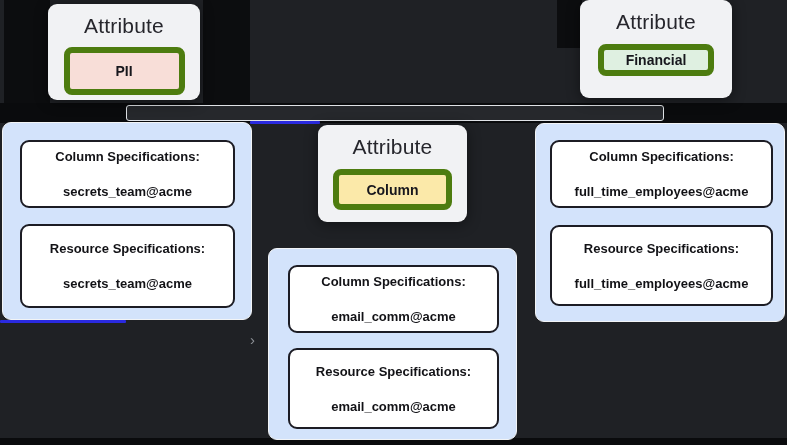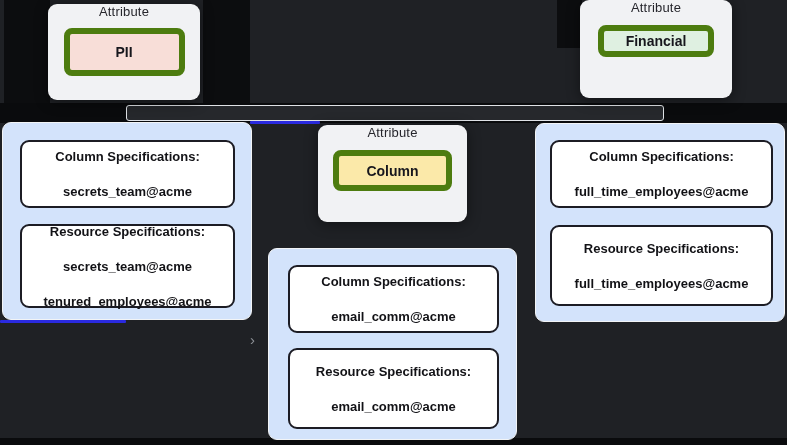--- a/index.html
+++ b/index.html
@@ -18,21 +18,21 @@
     box-sizing:border-box;
   }
   .blue-seg{background:#2a2ae0;height:3px;border-radius:1px;}
   
   .attr-node{
     background:#f1f2f4;border-radius:9px;box-sizing:border-box;
     box-shadow:0 2px 14px rgba(0,0,0,.45);
     display:flex;flex-direction:column;align-items:center;
   }
   .attr-title{
-    font-size:13px;color:#26262c;letter-spacing:.2px;
+    margin-top:10px;font-size:21px;color:#26262c;letter-spacing:.2px;
   }
   .attr-pill{
     border:6px solid #4d7c0f;border-radius:8px;box-sizing:border-box;
     display:flex;align-items:center;justify-content:center;
     font-weight:bold;font-size:14px;color:#17171d;
   }
   
   .spec-card{
     background:#d3e3fb;border:1.5px solid #f2f4f6;border-radius:9px;
     box-sizing:border-box;
@@ -81,21 +81,20 @@
   </div>
 
   <div class="abs spec-card" style="left:2px;top:122px;width:250px;height:198px;">
     <div class="spec-box" style="left:17px;top:17px;width:215px;height:68px;">
       <div>Column Specifications:</div>
       <div>secrets_team@acme</div>
     </div>
     <div class="spec-box" style="left:17px;top:101px;width:215px;height:84px;">
       <div>Resource Specifications:</div>
       <div>secrets_team@acme</div>
-      <div>tenured_employees@acme</div>
     </div>
   </div>
 
   <div class="abs spec-card" style="left:268px;top:248px;width:249px;height:192px;">
     <div class="spec-box" style="left:19px;top:16px;width:211px;height:68px;">
       <div>Column Specifications:</div>
       <div>email_comm@acme</div>
     </div>
     <div class="spec-box" style="left:19px;top:99px;width:211px;height:81px;">
       <div>Resource Specifications:</div>

